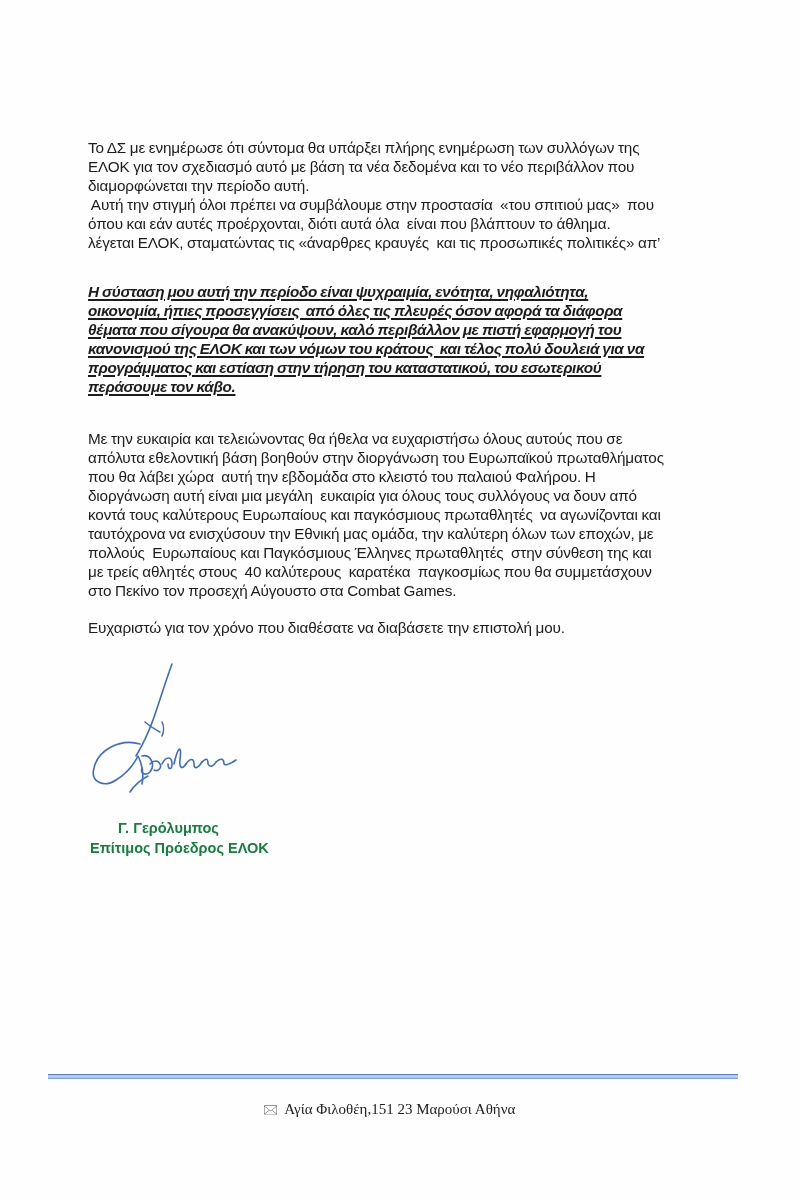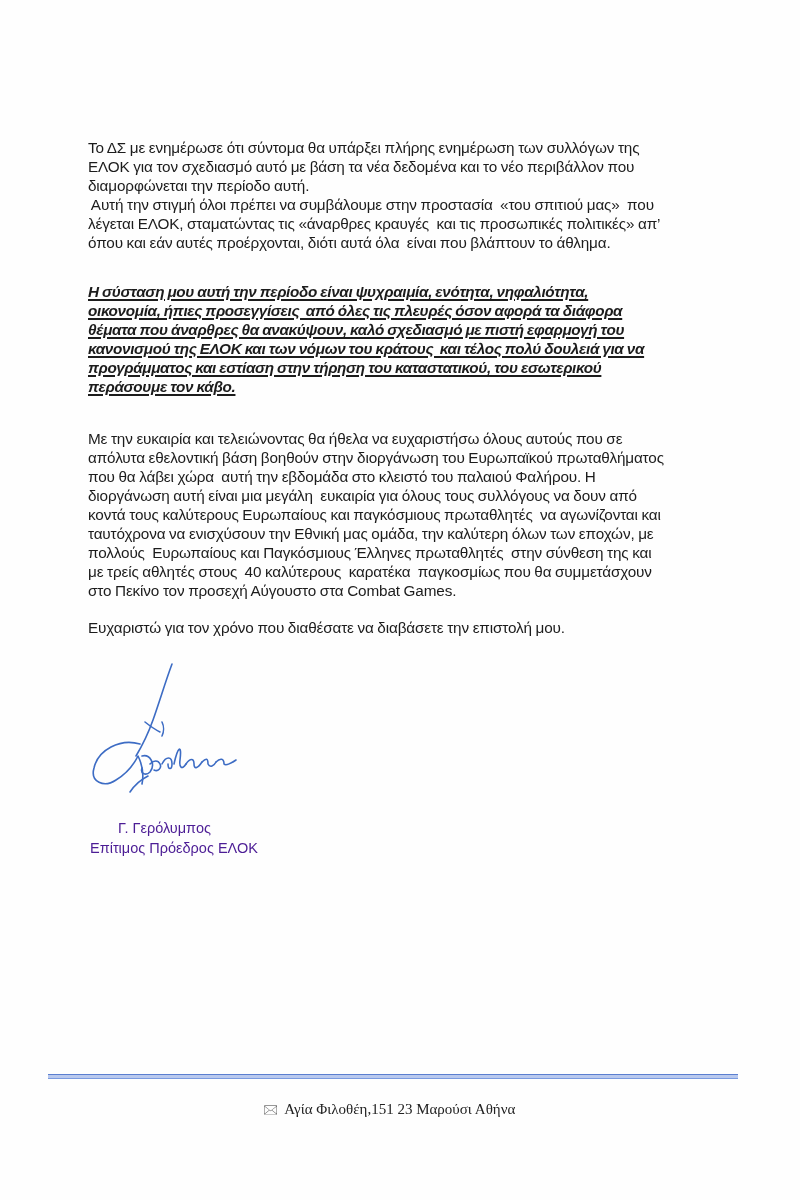--- a/index.html
+++ b/index.html
@@ -52,24 +52,24 @@
     .signature {
       position: absolute;
       left: 90px;
       top: 660px;
       width: 170px;
       height: 150px;
     }
     .signer {
       position: absolute;
       font-family: "Liberation Sans", sans-serif;
-      font-weight: normal;
+      font-weight: bold;
       font-size: 14.5px;
       line-height: 20px;
-      color: #4c1d95;
+      color: #15803d;
       white-space: pre;
     }
     #signer-name { left: 118px; top: 818px; }
     #signer-title { left: 90px; top: 838px; }
 
     .footer-rule {
       position: absolute;
       left: 48px;
       top: 1074px;
       width: 690px;
@@ -99,28 +99,28 @@
 </head>
 <body>
 
 <div class="page">
 
   <div class="body-text" id="para1">
     <span class="line">Το ΔΣ με ενημέρωσε ότι σύντομα θα υπάρξει πλήρης ενημέρωση των συλλόγων της</span>
     <span class="line">ΕΛΟΚ για τον σχεδιασμό αυτό με βάση τα νέα δεδομένα και το νέο περιβάλλον που</span>
     <span class="line">διαμορφώνεται την περίοδο αυτή.</span>
     <span class="line"> Αυτή την στιγμή όλοι πρέπει να συμβάλουμε στην προστασία  «του σπιτιού μας»  που</span>
+    <span class="line">όπου και εάν αυτές προέρχονται, διότι αυτά όλα  είναι που βλάπτουν το άθλημα.</span>
     <span class="line">λέγεται ΕΛΟΚ, σταματώντας τις «άναρθρες κραυγές  και τις προσωπικές πολιτικές» απ’</span>
-    <span class="line">όπου και εάν αυτές προέρχονται, διότι αυτά όλα  είναι που βλάπτουν το άθλημα.</span>
   </div>
 
   <div class="body-text" id="para2">
     <span class="line">Η σύσταση μου αυτή την περίοδο είναι ψυχραιμία, ενότητα, νηφαλιότητα,</span>
     <span class="line">οικονομία, ήπιες προσεγγίσεις  από όλες τις πλευρές όσον αφορά τα διάφορα</span>
-    <span class="line">θέματα που άναρθρες θα ανακύψουν, καλό σχεδιασμό με πιστή εφαρμογή του</span>
+    <span class="line">θέματα που σίγουρα θα ανακύψουν, καλό περιβάλλον με πιστή εφαρμογή του</span>
     <span class="line">κανονισμού της ΕΛΟΚ και των νόμων του κράτους  και τέλος πολύ δουλειά για να</span>
     <span class="line">προγράμματος και εστίαση στην τήρηση του καταστατικού, του εσωτερικού</span>
     <span class="line">περάσουμε τον κάβο.</span>
   </div>
 
   <div class="body-text" id="para3">
     <span class="line">Με την ευκαιρία και τελειώνοντας θα ήθελα να ευχαριστήσω όλους αυτούς που σε</span>
     <span class="line">απόλυτα εθελοντική βάση βοηθούν στην διοργάνωση του Ευρωπαϊκού πρωταθλήματος</span>
     <span class="line">που θα λάβει χώρα  αυτή την εβδομάδα στο κλειστό του παλαιού Φαλήρου. Η</span>
     <span class="line">διοργάνωση αυτή είναι μια μεγάλη  ευκαιρία για όλους τους συλλόγους να δουν από</span>

